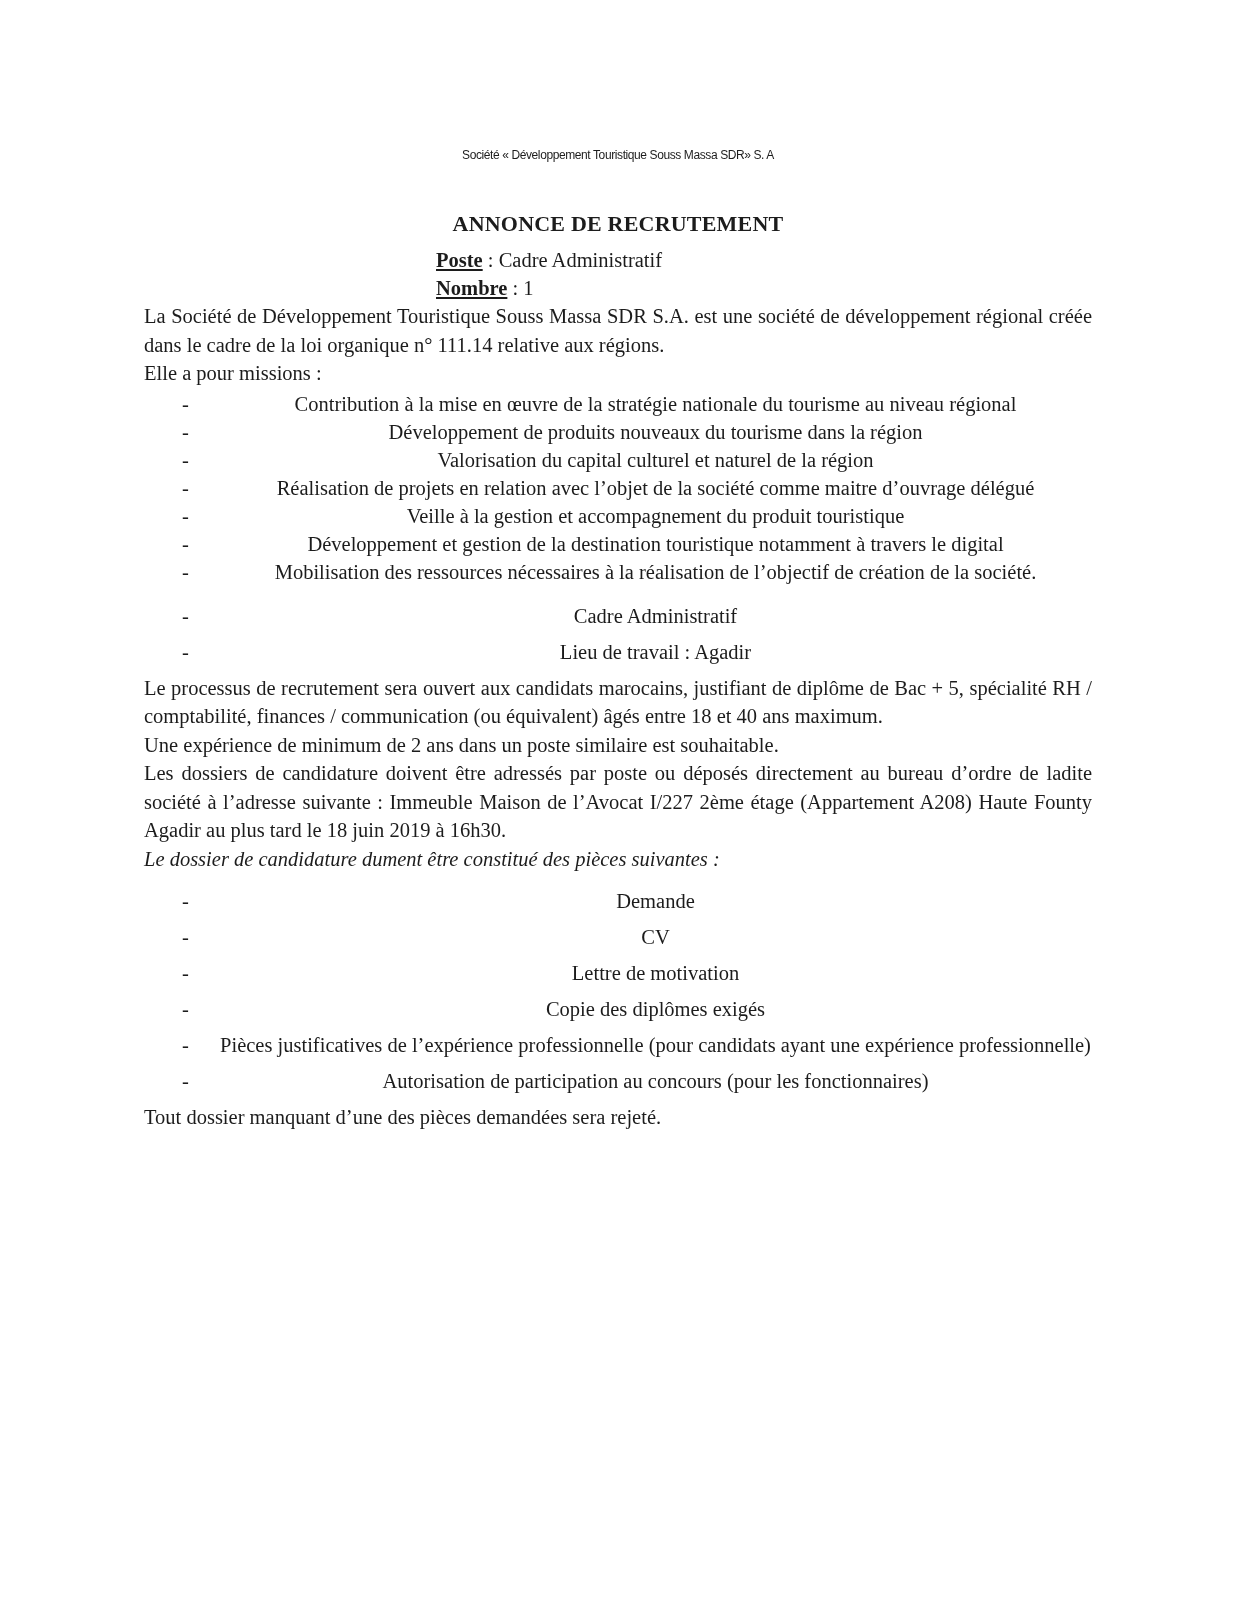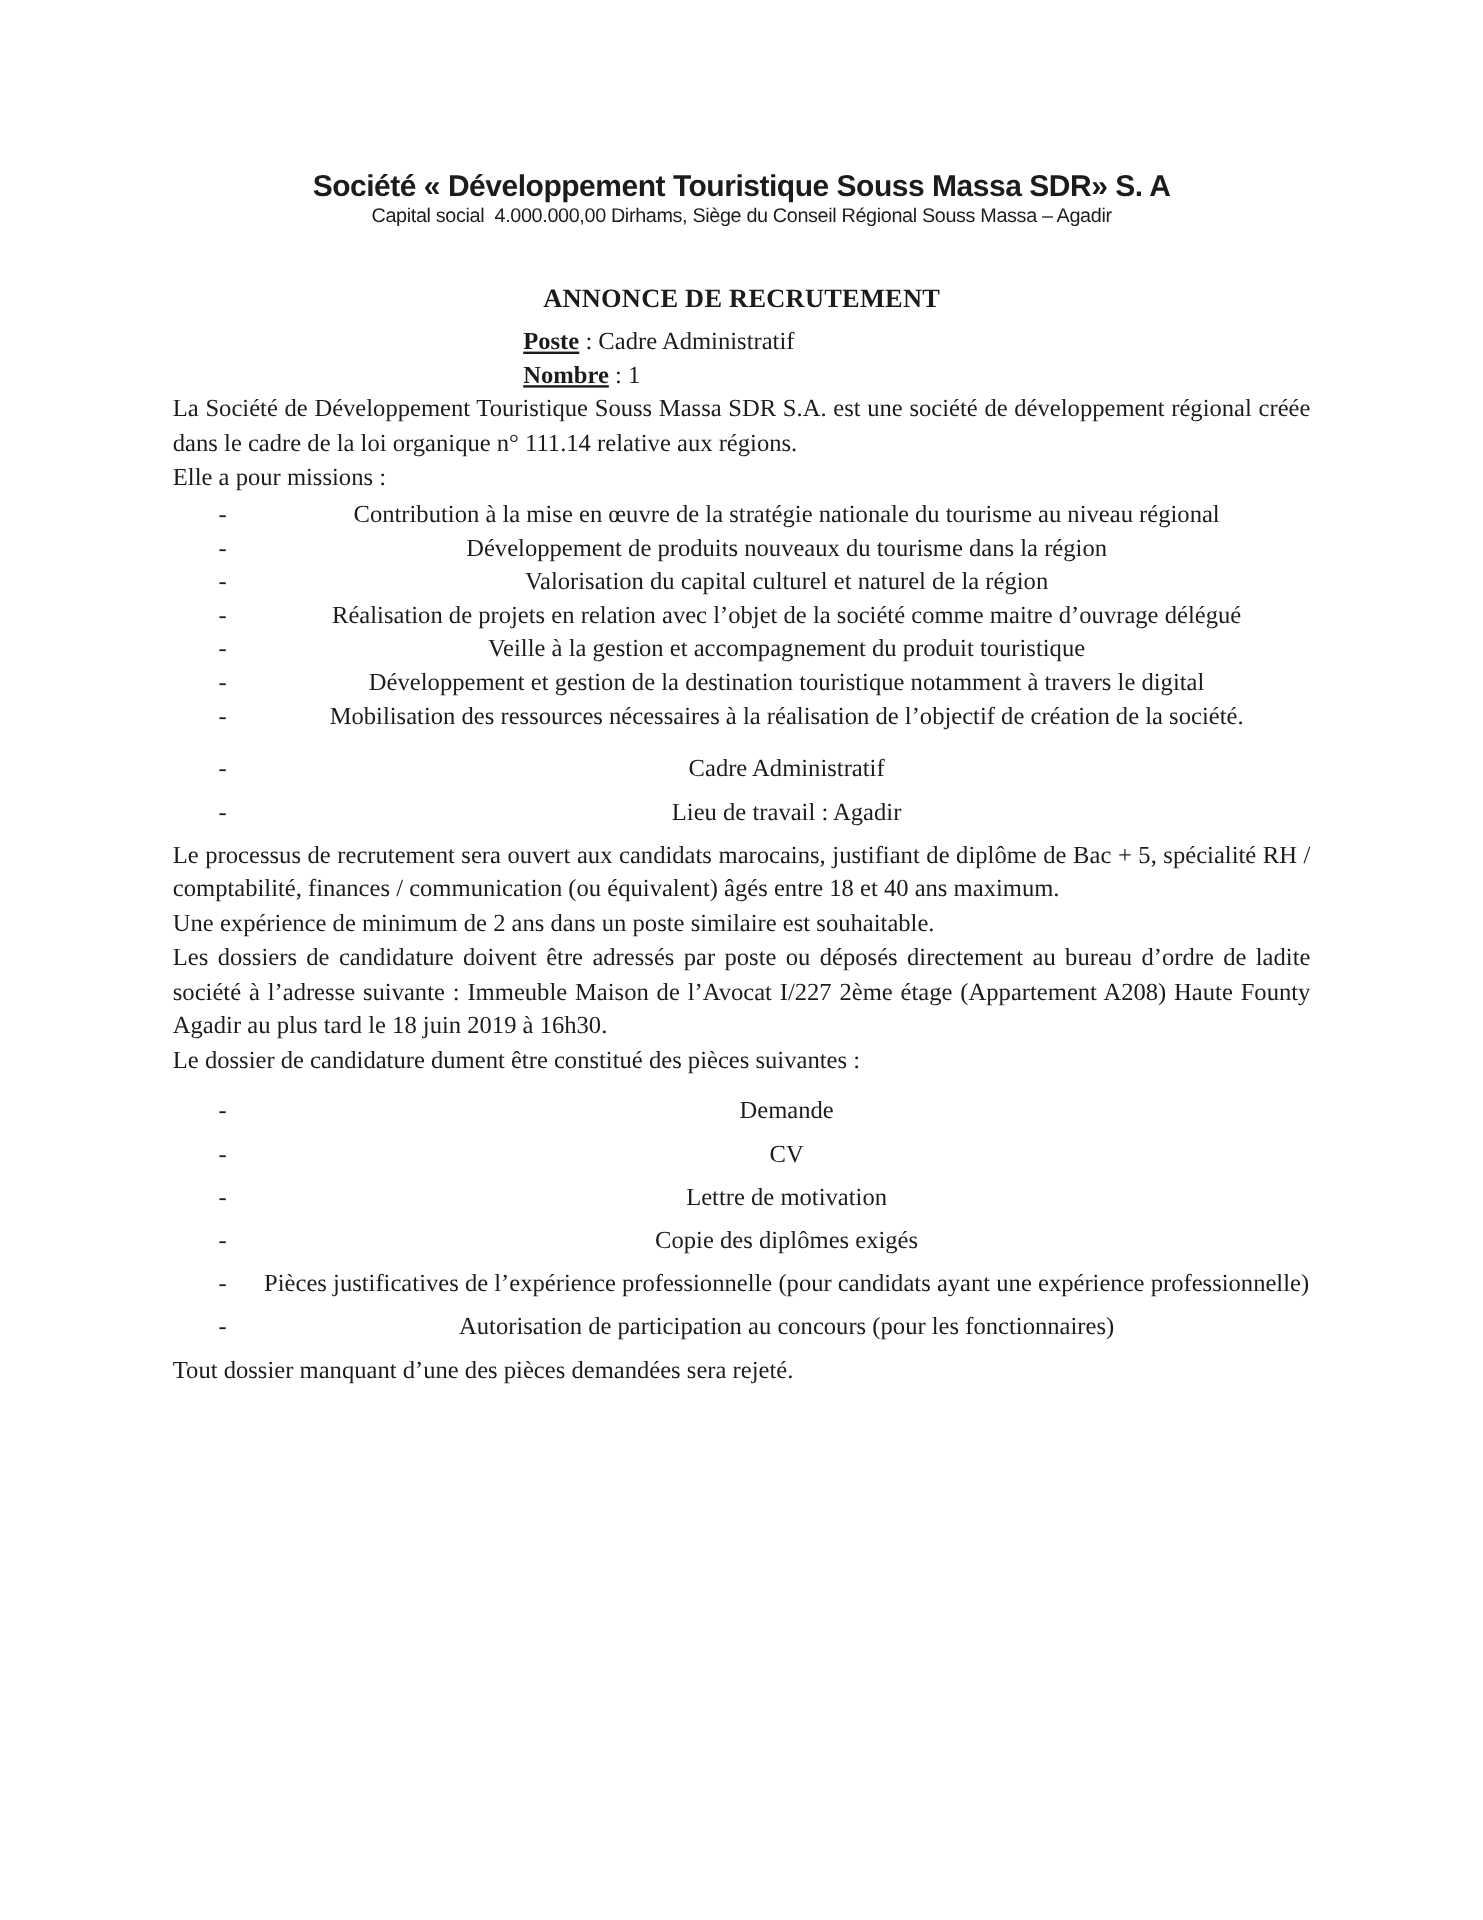--- a/index.html
+++ b/index.html
@@ -15,22 +15,22 @@
   }
   .content {
     position: absolute;
     left: 144px;
     top: 142px;
     width: 948px;
   }
   
   .doc-header { text-align: center; font-family: "Liberation Sans", sans-serif; }
   .doc-header .h1 {
-    font-weight: bold;
-    font-size: 25px;
+    font-weight: normal;
+    font-size: 12px;
     line-height: 26px;
     letter-spacing: -0.4px;
   }
   .doc-header .h2 {
     font-size: 16.5px;
     line-height: 25px;
     letter-spacing: -0.3px;
     white-space: pre-wrap;
   }
   
@@ -47,40 +47,39 @@
   .kv .rest { white-space: pre-wrap; }
   .kv.poste { margin-top: 6px; }
   
   p.para { margin: 0; text-align: justify; line-height: 28.5px; }
   .mt-intro    { margin-top: 14px; }
   .mt-missions { margin-top: 22px; }
   .mt-recrute  { margin-top: 18px; }
   .mt-process  { margin-top: 16px; }
   .mt-exper    { margin-top: 20px; }
   .mt-dossiers { margin-top: 24px; }
-  .mt-pieces   { margin-top: 20px; }
+  .mt-pieces   { margin-top: 20px; font-style: italic; }
   .mt-closing  { margin-top: 16px; }
   
   ul.dashlist { list-style: none; margin: 2px 0 0 0; padding: 0; }
   ul.dashlist.spaced { margin-top: 16px; }
   ul.dashlist.pieces { margin-top: 14px; }
   .li { display: flex; padding-left: 38px; line-height: 28px; }
   .li .marker { width: 37px; flex: none; }
   .li .li-text { flex: 1; text-align: center; }
   ul.spaced .li, ul.pieces .li { margin-bottom: 7px; line-height: 29px; }
 </style>
 </head>
 <body>
 
 <div class="page">
   <div class="content">
 
     <div class="doc-header">
       <div class="h1">Société « Développement Touristique Souss Massa SDR» S. A</div>
-      <div class="h2">Capital social  4.000.000,00 Dirhams, Siège du Conseil Régional Souss Massa – Agadir</div>
     </div>
 
     <div class="title">ANNONCE DE RECRUTEMENT</div>
 
     <div class="kv poste">
       <span class="label">Poste</span><span class="rest"> : Cadre Administratif</span>
     </div>
     <div class="kv nombre">
       <span class="label">Nombre</span><span class="rest"> : 1</span>
     </div>

